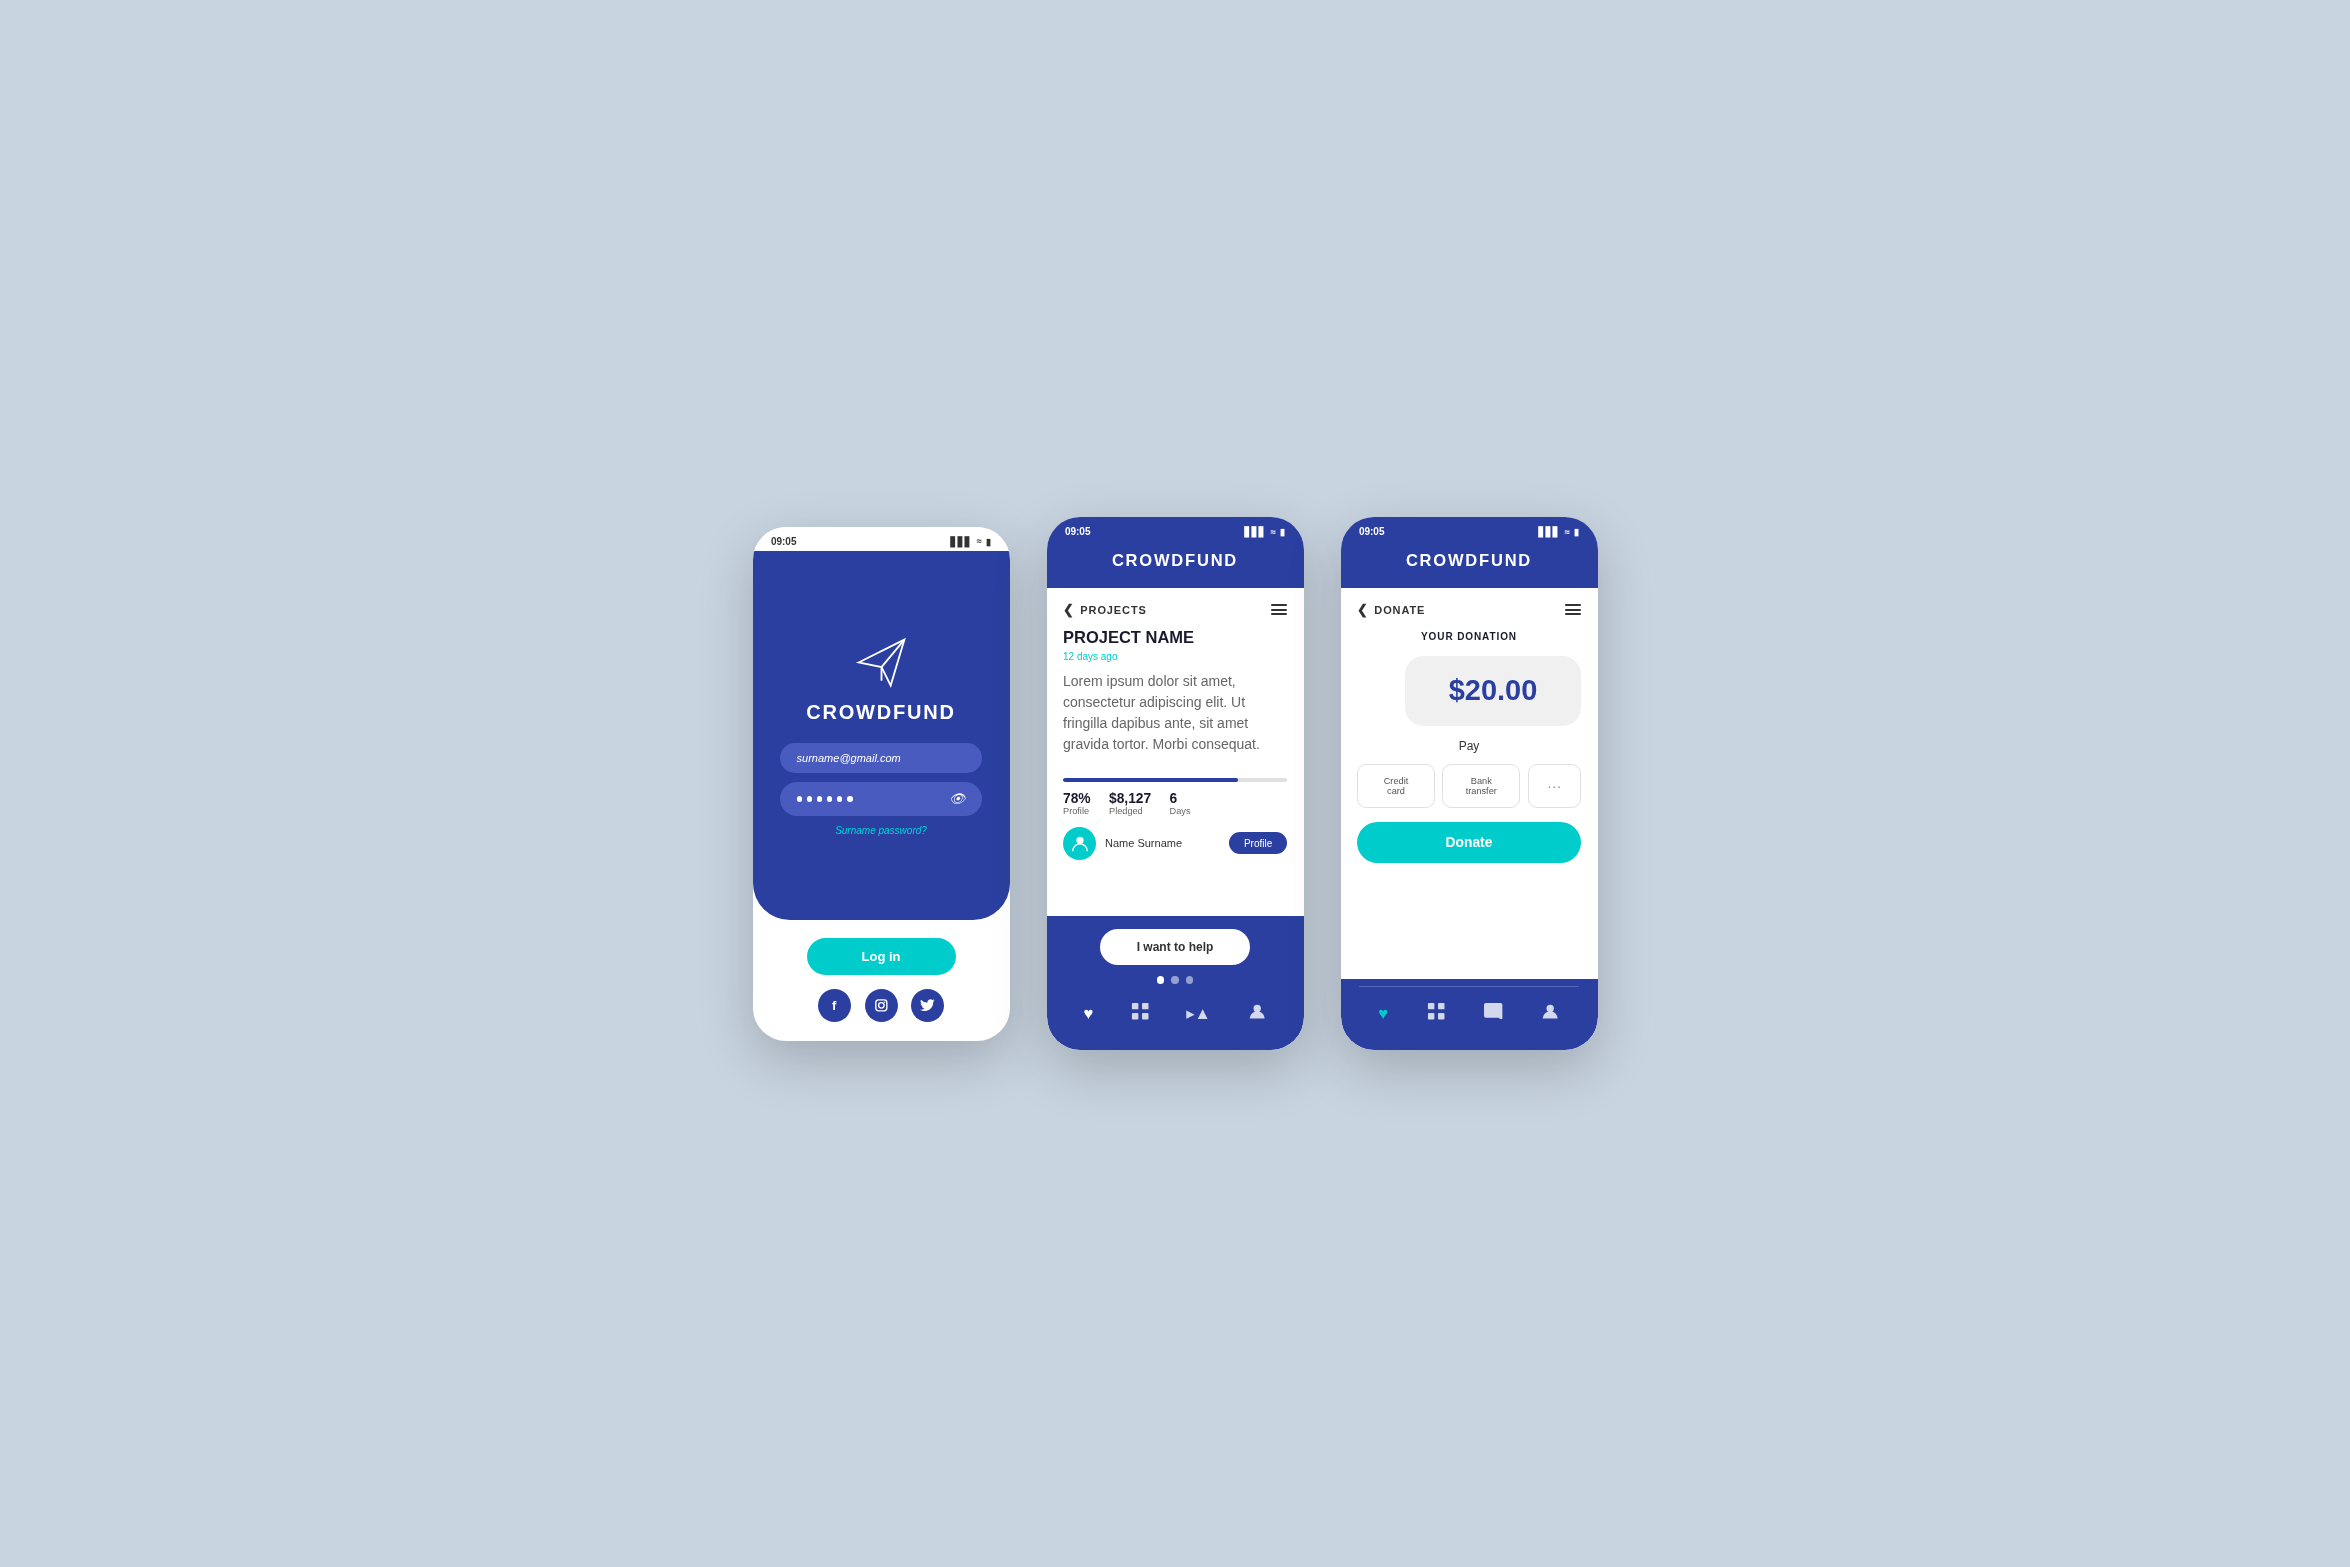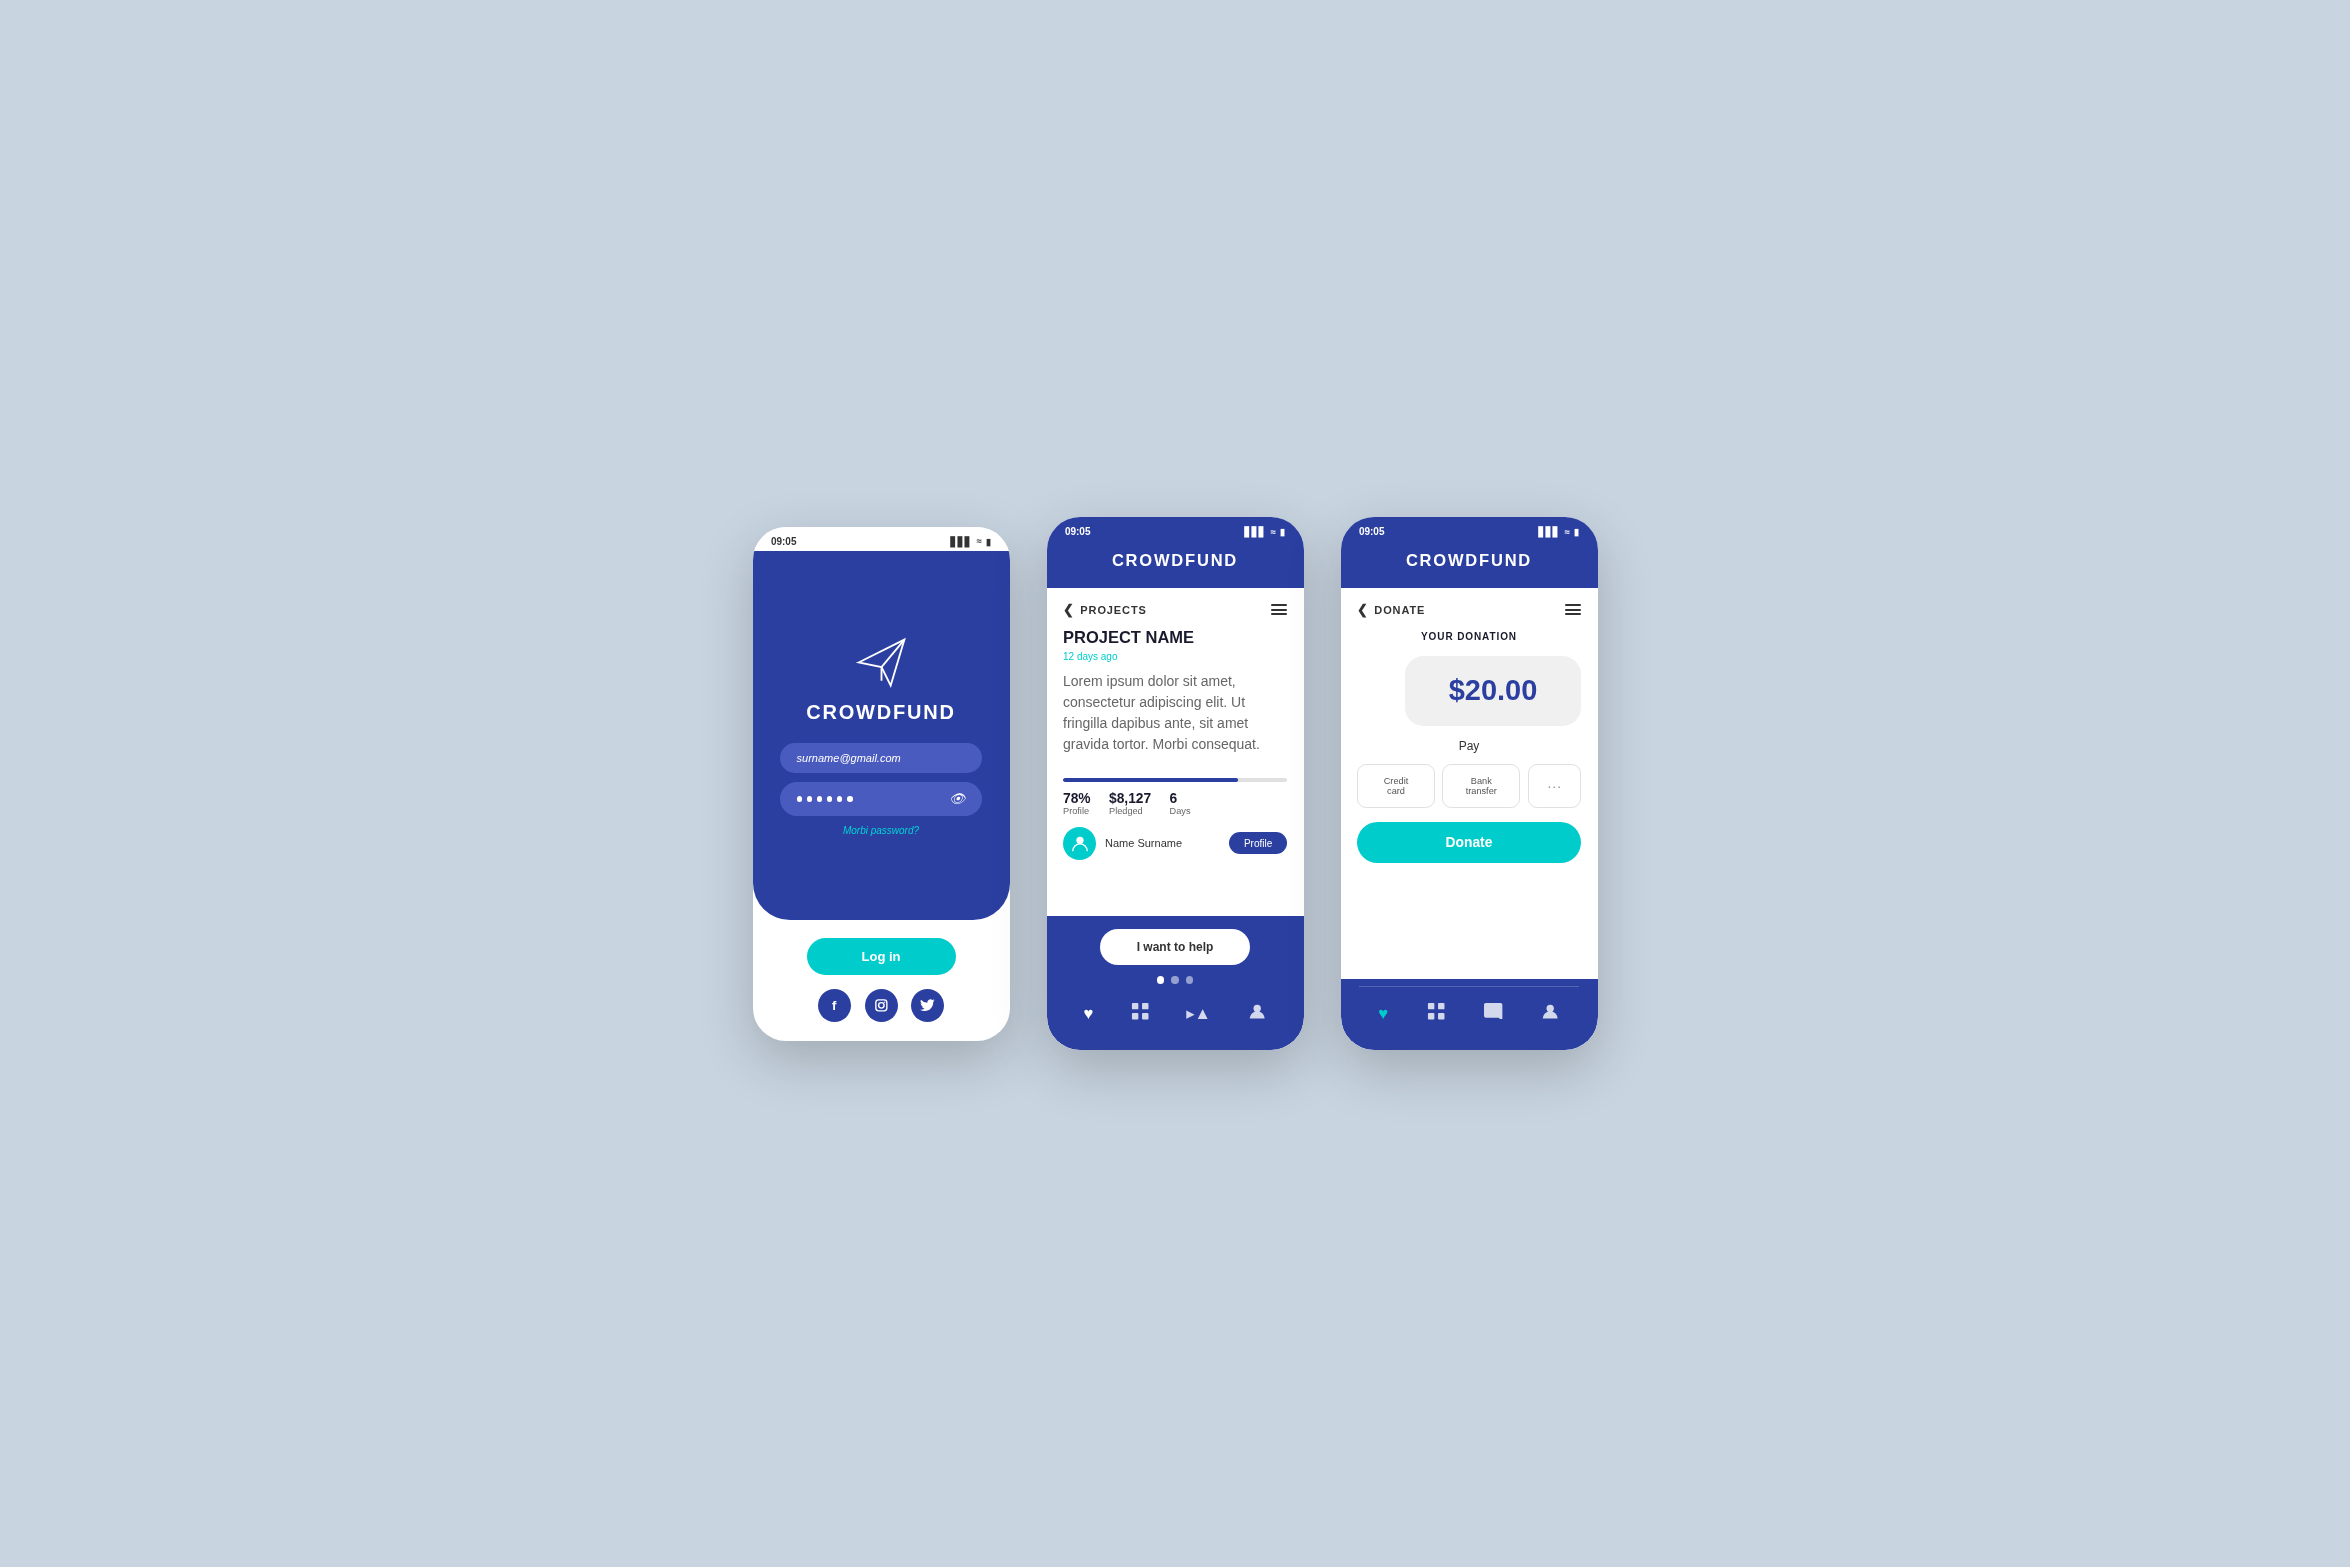--- a/index.html
+++ b/index.html
@@ -457,21 +457,21 @@
           <div class="input-dots">
             <div class="dot"></div>
               <div class="dot"></div>
               <div class="dot"></div>
             <div class="dot"></div>
               <div class="dot"></div>
               <div class="dot"></div>
           </div>
           <span class="eye-icon">👁</span>
         </div>
-        <div class="forgot-password">Morbi password?</div>
+        <div class="forgot-password">Surname password?</div>
       </div>
     </div>
     <div class="bottom-section">
       <button class="login-btn">Log in</button>
       <div class="social-icons">
         <div class="social-icon">f</div>
         <div class="social-icon">
           <svg width="14.7" height="14.7" viewBox="0 0 16 16" fill="none">
             <rect x="2" y="2" width="12" height="12" rx="3" stroke="white" stroke-width="1.5"></rect>
             <circle cx="8" cy="8" r="3" stroke="white" stroke-width="1.5"></circle>

